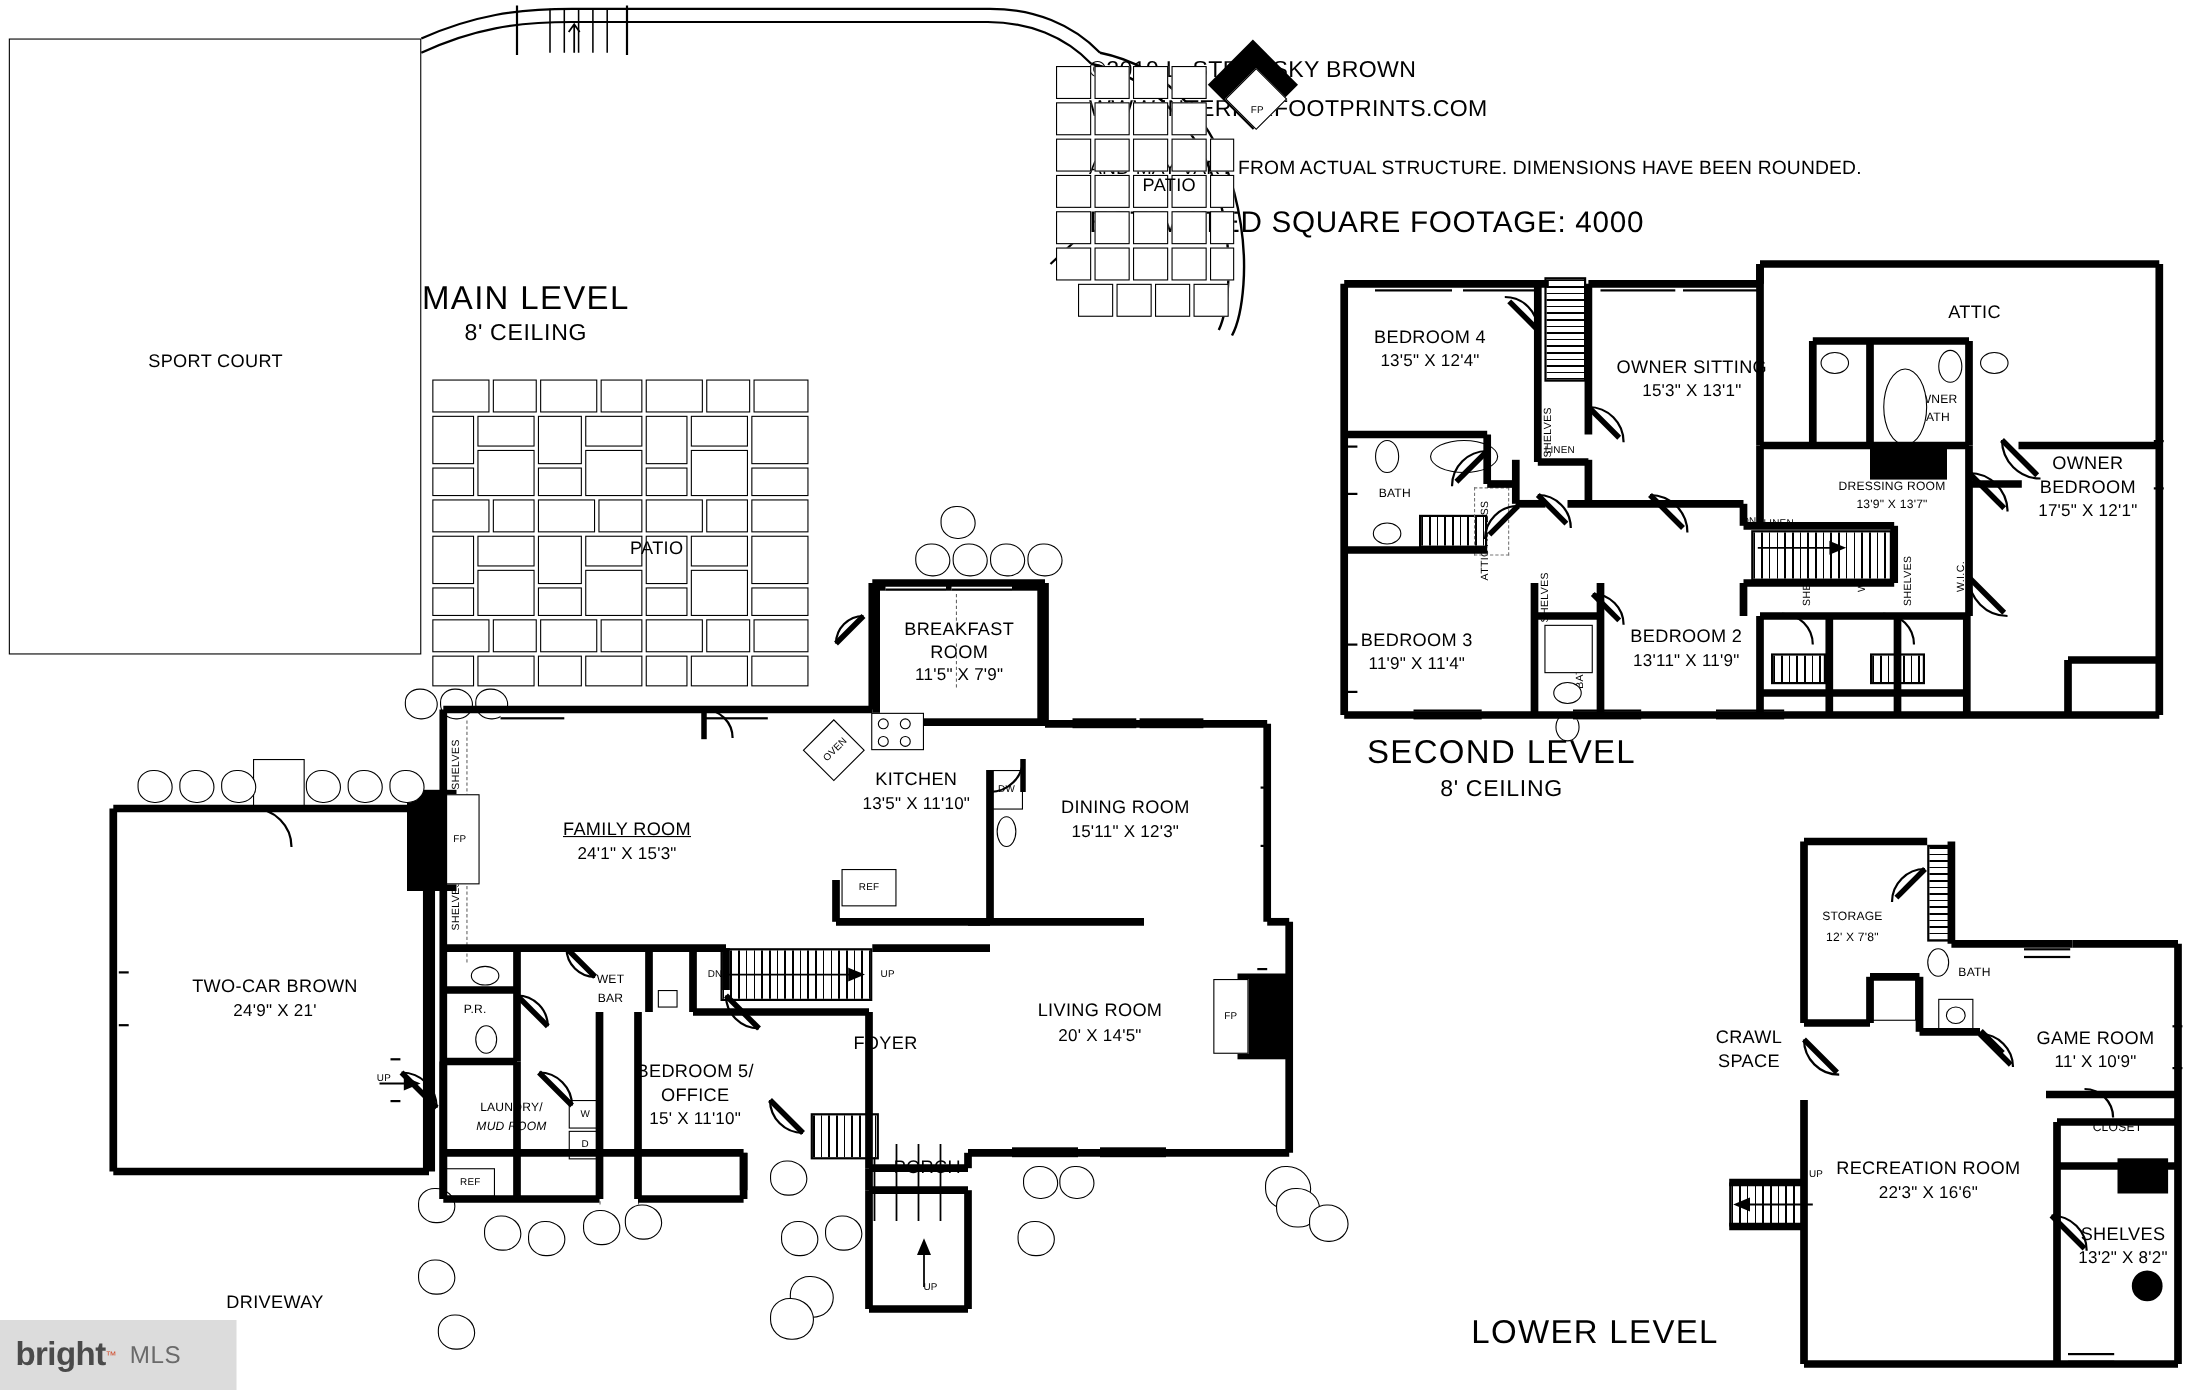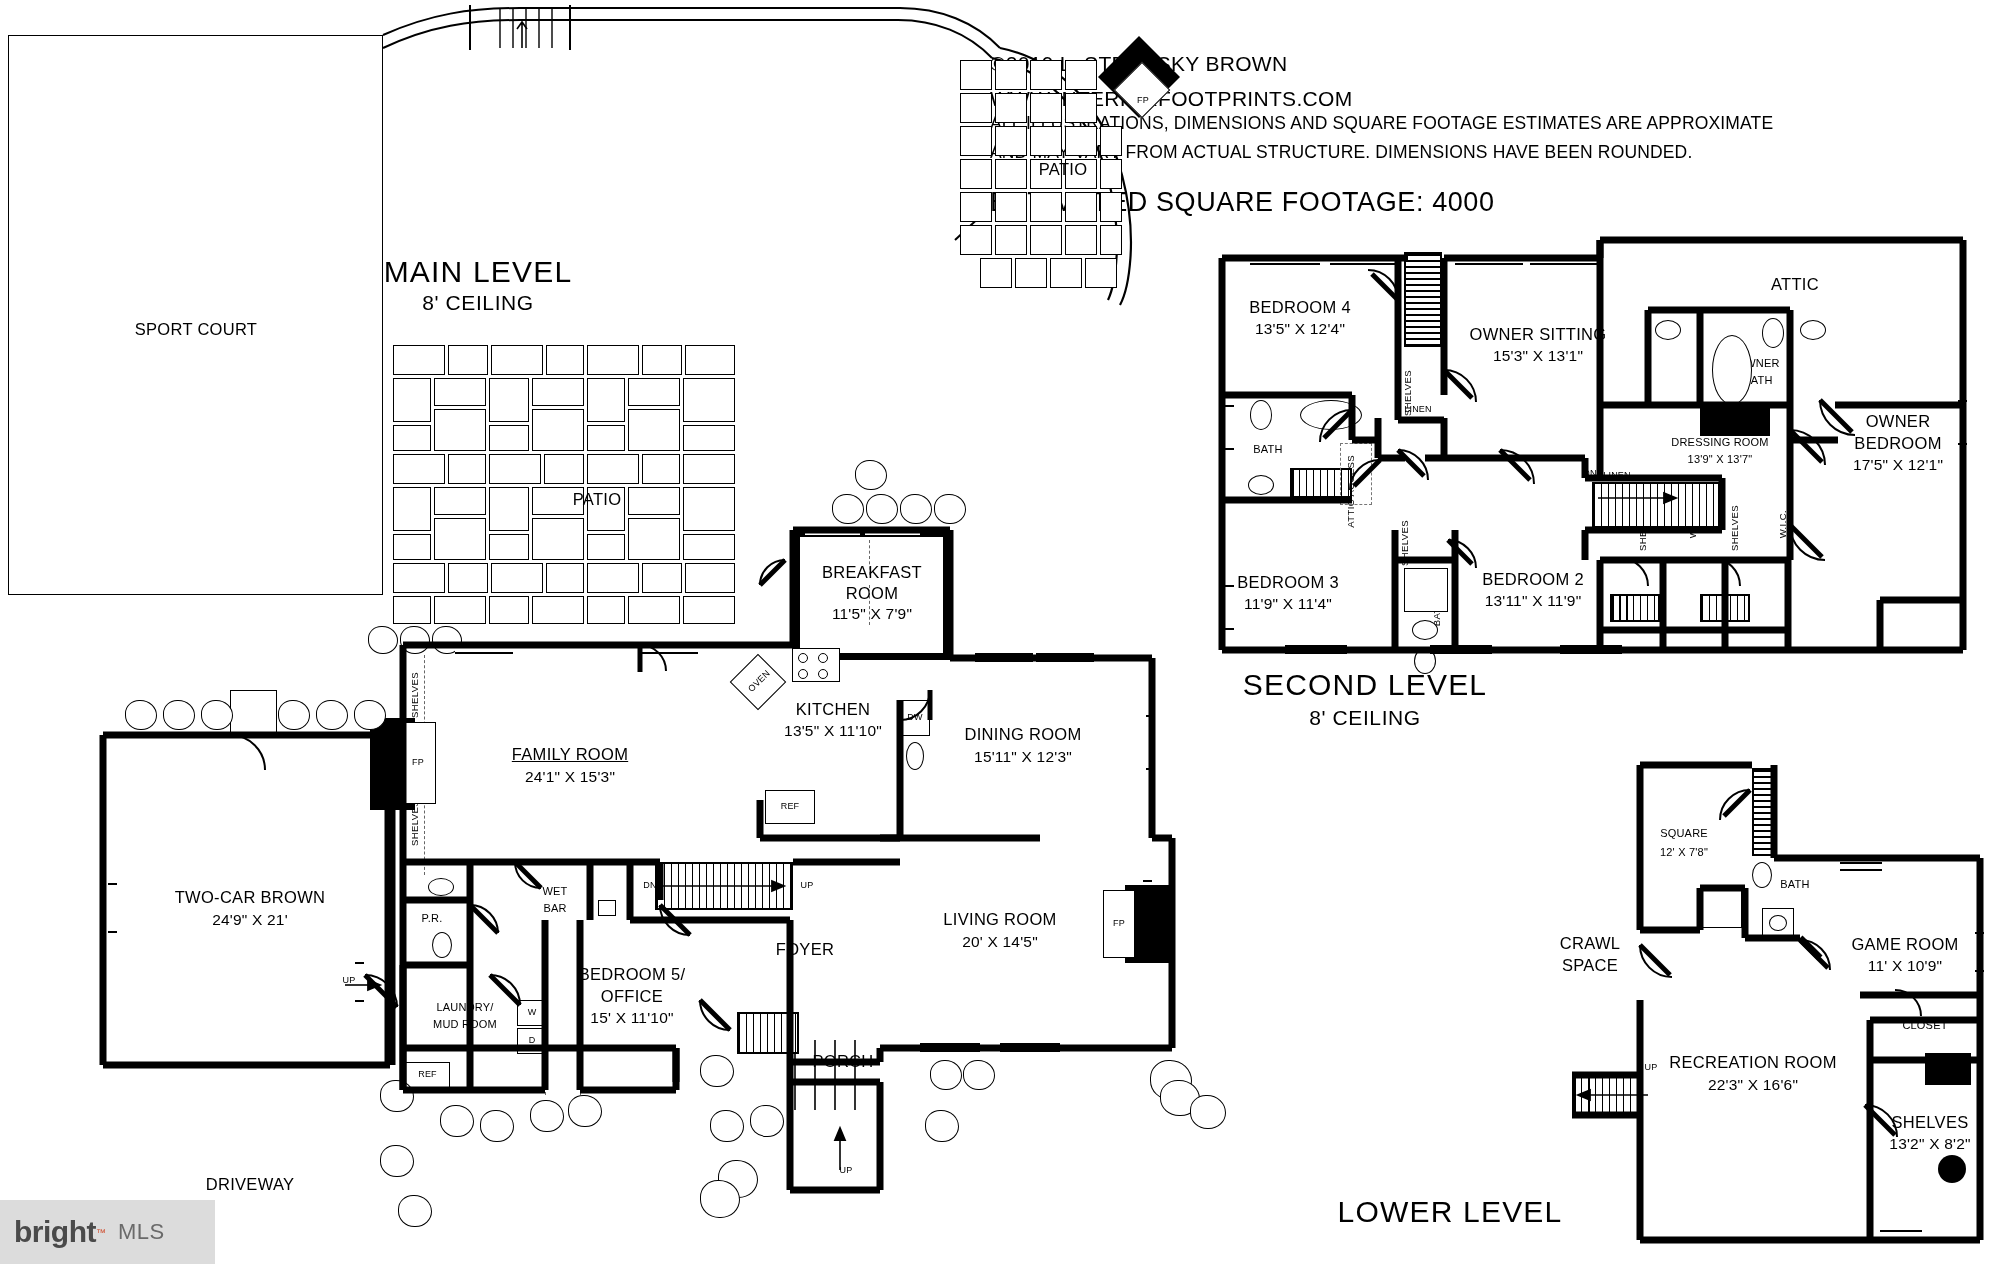--- a/index.html
+++ b/index.html
@@ -85,21 +85,20 @@
   #mls .tm { font-size:10px; color:#d04a2a; vertical-align:super; }
   #mls .b2 { font-size:22px; color:#6a6a6a; margin-left:12px; letter-spacing:0.5px;}
 </style>
 </head>
 <body>
 
 <div id="page">
 
   <div class="tx hdr-line" style="left:990px; top:52px;">©2019 L. STRANSKY BROWN</div>
   <div class="tx hdr-line" style="left:990px; top:87px;">WWW.INTERIORFOOTPRINTS.COM</div>
-  <div class="tx hdr-small" style="left:990px; top:114px;">ALL ILLUSTRATIONS, DIMENSIONS AND SQUARE FOOTAGE ESTIMATES ARE APPROXIMATE</div>
   <div class="tx hdr-small" style="left:990px; top:143px;">AND MAY VARY FROM ACTUAL STRUCTURE. DIMENSIONS HAVE BEEN ROUNDED.</div>
   <div class="tx sqft" style="left:990px; top:187px;">ESTIMATED SQUARE FOOTAGE: 4000</div>
 
   <div class="tx level-title ctr" style="left:478px; top:255px;">MAIN LEVEL</div>
   <div class="tx level-sub ctr" style="left:478px; top:291px;">8' CEILING</div>
 
   <div class="lite" style="left:8px; top:35px; width:375px; height:560px;"></div>
   <div class="tx room-name ctr" style="left:196px; top:320px;">SPORT COURT</div>
 
   <svg class="ov">
@@ -314,21 +313,21 @@
   <div class="tx lbl-xs" style="left:638px; top:880px; width:24px;">DN</div>
   <div class="tx lbl-xs" style="left:795px; top:880px; width:24px;">UP</div>
 
   <div class="tx room-name ctr" style="left:632px; top:965px;">BEDROOM 5/</div>
   <div class="tx room-name ctr" style="left:632px; top:987px;">OFFICE</div>
   <div class="tx room-dim ctr" style="left:632px; top:1009px;">15' X 11'10"</div>
   <div class="dash" style="left:545px; top:920px; height:175px;"></div>
   <div class="dash" style="left:580px; top:960px; height:135px;"></div>
 
   <div class="tx lbl-sm ctr" style="left:465px; top:1001px;">LAUNDRY/</div>
-  <div class="tx lbl-sm ctr" style="left:465px; top:1018px;">MUD ROOM</div>
+  <div class="tx lbl-sm ctr" style="left:465px; top:1018px;font-style:italic;">MUD ROOM</div>
   <div class="lite" style="left:517px;top:1000px;width:30px;height:26px;"></div>
   <div class="tx lbl-xs" style="left:517px;top:1007px;width:30px;">W</div>
   <div class="lite" style="left:517px;top:1028px;width:30px;height:26px;"></div>
   <div class="tx lbl-xs" style="left:517px;top:1035px;width:30px;">D</div>
   <div class="lite" style="left:405px;top:1062px;width:45px;height:26px;"></div>
   <div class="tx lbl-xs" style="left:405px;top:1069px;width:45px;">REF</div>
   <div class="win" style="left:355px;top:962px;width:9px;height:40px;"></div>
   <div class="tx lbl-xs" style="left:337px;top:975px;width:24px;">UP</div>
 
   <div class="tx room-name ctr" style="left:805px; top:940px;">FOYER</div>
@@ -611,21 +610,21 @@
       <path d="M1448,540 L1472,564"></path>
     </g>
     <g stroke="#000" stroke-width="1.8" fill="#000">
       <path d="M1598,498 L1672,498" stroke-width="1.6" fill="none"></path>
       <path d="M1664,493 L1676,498 L1664,503 Z"></path>
     </g>
   </svg>
 
   <div class="tx level-title ctr" style="left:1450px; top:1195px;">LOWER LEVEL</div>
 
-  <div class="tx lbl-sm ctr" style="left:1684px; top:827px;">SQUARE</div>
+  <div class="tx lbl-sm ctr" style="left:1684px; top:827px;">STORAGE</div>
   <div class="tx lbl-sm ctr" style="left:1684px; top:846px;">12' X 7'8"</div>
   <div class="tx lbl-sm ctr" style="left:1795px; top:878px;">BATH</div>
   <div class="tx room-name ctr" style="left:1905px; top:935px;">GAME ROOM</div>
   <div class="tx room-dim ctr" style="left:1905px; top:957px;">11' X 10'9"</div>
   <div class="tx room-name ctr" style="left:1590px; top:934px;">CRAWL</div>
   <div class="tx room-name ctr" style="left:1590px; top:956px;">SPACE</div>
   <div class="tx room-name ctr" style="left:1753px; top:1053px;">RECREATION ROOM</div>
   <div class="tx room-dim ctr" style="left:1753px; top:1076px;">22'3" X 16'6"</div>
   <div class="tx lbl-sm ctr" style="left:1925px; top:1019px;">CLOSET</div>
   <div class="tx room-name ctr" style="left:1930px; top:1113px;">SHELVES</div>

